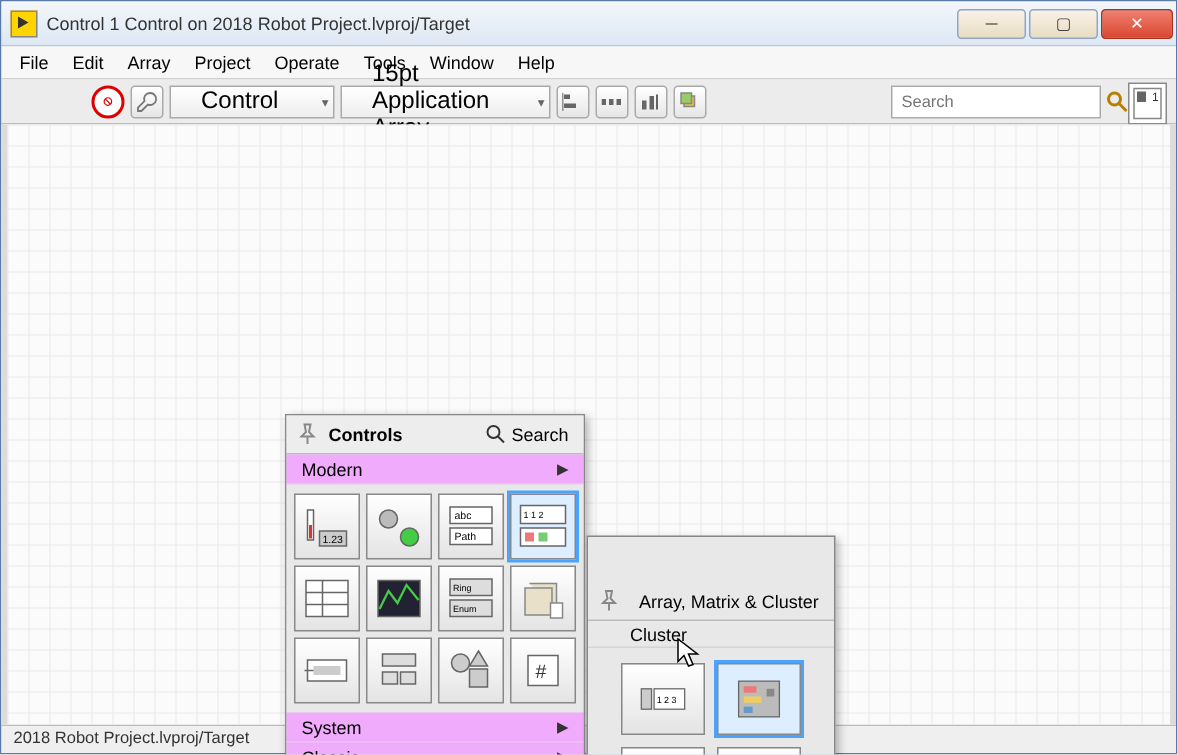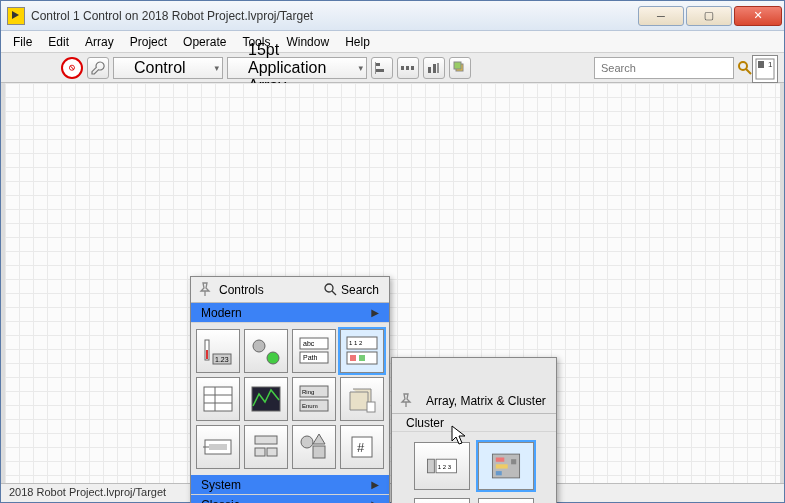--- a/index.html
+++ b/index.html
@@ -25,33 +25,33 @@
   .search-input { height: 22px; width: 140px; border: 1px solid #aaa; background: #fff; font-size: 11px; padding: 0 6px; color: #888; }
   .search-glass { width: 22px; height: 22px; display:flex; align-items:center; justify-content:center; font-size:14px; color:#a07000; cursor:pointer; }
   .help-q { width: 22px; height: 22px; background: #ffd400; border-radius: 50%; border:1px solid #b89000; display:flex; align-items:center; justify-content:center; font-weight:bold; color:#333; cursor:pointer; }
   .side-icon { position:absolute; right:6px; top:54px; width:26px; height:28px; border:1px solid #888; background:#fff; display:flex; align-items:center; justify-content:center; font-size:10px;}
   .canvas { flex:1; background-color:#fbfbfb; background-image: linear-gradient(#e9e9e9 1px, transparent 1px), linear-gradient(90deg,#e9e9e9 1px, transparent 1px); background-size: 14px 14px; position:relative; border-left:4px solid #dcdcdc; border-right:4px solid #dcdcdc;}
   .statusbar { height:19px; border-top:1px solid #bcbcbc; background:#efefef; font-size:11px; padding:2px 8px; color:#333; overflow:hidden; white-space:nowrap;}
   
   .palette { position:absolute; left:185px; top:193px; width:200px; background:#e8e8e8; border:1px solid #888; box-shadow:2px 2px 6px rgba(0,0,0,.3); font-size:12px; }
   .pal-head { height:26px; display:flex; align-items:center; padding:0 6px; border-bottom:1px solid #bbb; background:#ededed; }
   .pin-icon { width:16px; height:16px; margin-right:6px; color:#888; }
-  .pal-title { flex:1; font-weight:normal; }
+  .pal-title { flex:1; font-weight:bold; }
   .pal-search { display:flex; align-items:center; gap:3px; padding:0 4px; cursor:pointer; }
-  .pal-row { height:20px; display:flex; align-items:center; justify-content:space-between; padding:0 10px; background:#3b82f6; border-bottom:1px solid #d4d4d4; cursor:pointer; }
+  .pal-row { height:20px; display:flex; align-items:center; justify-content:space-between; padding:0 10px; background:#f0abfc; border-bottom:1px solid #d4d4d4; cursor:pointer; }
   .pal-row .arrow { font-size:10px; color:#333; }
   .pal-grid { display:grid; grid-template-columns:repeat(4,44px); grid-auto-rows:44px; gap:4px; padding:6px; justify-content:center; background:#e8e8e8; }
   .pal-item { border:1px solid #888; background:linear-gradient(#fff,#e4e4e4); display:flex; align-items:center; justify-content:center; cursor:pointer; position:relative; }
   .pal-item.sel { outline:2px solid #4aa3ff; background:#dceeff; }
   .pal-item svg { width:34px; height:34px; }
   
   .subpal { position:absolute; left:386px; top:274px; width:166px; background:#e8e8e8; border:1px solid #888; box-shadow:2px 2px 6px rgba(0,0,0,.3); font-size:12px; }
   .sub-head { height:26px; display:flex; align-items:center; padding:0 6px; border-bottom:1px solid #bbb;margin-top:30px; }
   .sub-title { margin-left:6px; flex:1; white-space:nowrap; overflow:hidden; }
-  .sub-sub { height:18px; display:flex; align-items:center; padding:0 14px; background:#e8e8e8; border-bottom:1px solid #d4d4d4; }
+  .sub-sub { height:18px; display:flex; align-items:center; padding:0 28px; background:#e8e8e8; border-bottom:1px solid #d4d4d4; }
   .sub-grid { display:grid; grid-template-columns:repeat(2,56px); grid-auto-rows:48px; gap:8px; padding:10px; justify-content:center; }
   .cursor { position:absolute; left:446px; top:342px; width:16px; height:22px; pointer-events:none; }
 </style>
 </head>
 <body>
 
 <div class="window">
   <div class="titlebar">
     <div class="title-icon"></div>
     <div class="title-text">Control 1 Control on 2018 Robot Project.lvproj/Target</div>

